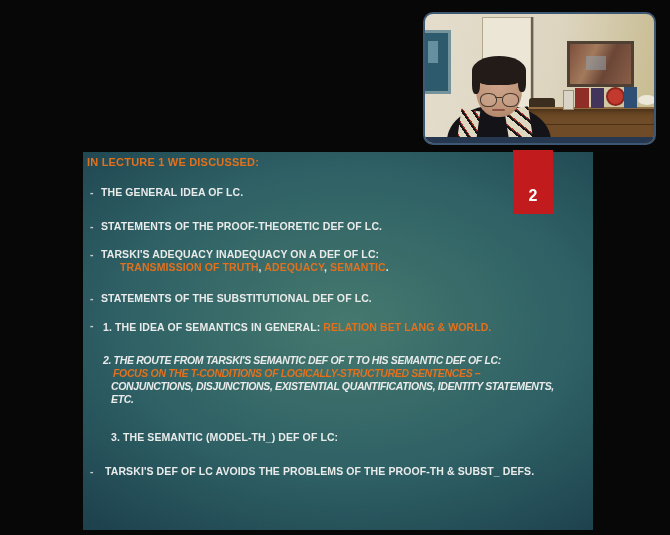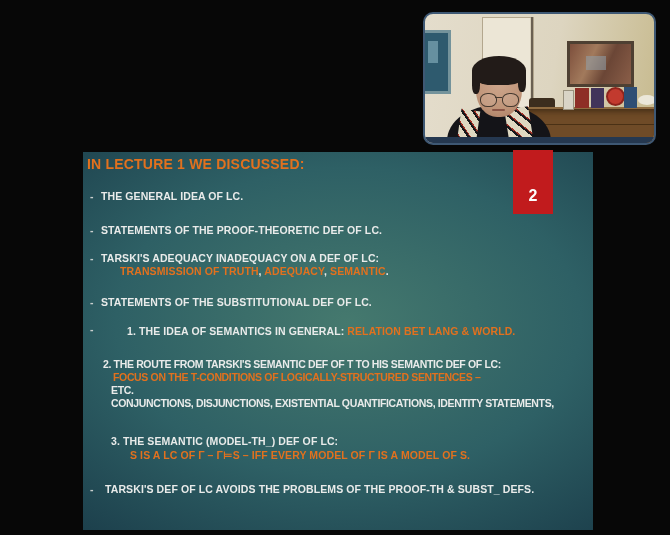--- a/index.html
+++ b/index.html
@@ -50,26 +50,26 @@
   .bridge{left:70px;top:83px;width:7px;height:1px;background:#45392f;}
   .mouth{left:67px;top:95px;width:13px;height:2px;background:#8a5546;border-radius:2px;}
   .cam-bottom{left:0;bottom:0;width:100%;height:6px;background:#253850;}
 
   
   .slide{position:absolute;left:83px;top:152px;width:510px;height:378px;
          background:radial-gradient(ellipse 95% 85% at 52% 45%,#45796e 0%,#2e6065 48%,#1b3d4a 88%,#152f3b 100%);}
   .badge{position:absolute;left:430px;top:-2px;width:40px;height:64px;background:#c11b1d;
          display:flex;align-items:flex-end;justify-content:center;padding-bottom:9px;box-sizing:border-box;}
   .badge span{color:#fdfdfd;font-size:16px;font-weight:bold;}
-  .slide-title{padding:4px 0 0 4px;color:#e2711e;font-size:14px;font-weight:bold;letter-spacing:.2px;}
+  .slide-title{padding:4px 0 0 4px;color:#e2711e;font-size:11px;font-weight:bold;letter-spacing:.2px;}
   .slide-body{position:relative;}
   .line{position:relative;color:#e9ebea;font-size:10.5px;font-weight:bold;line-height:13px;
         white-space:nowrap;letter-spacing:.1px;}
   .line .dash{position:absolute;left:7px;color:#c9cfce;}
-  .line.condensed{letter-spacing:-.35px;}
+  .line.condensed{letter-spacing:-.35px;font-style:italic;}
   .orange{color:#e2711e;}
   .italic{}
 </style>
 </head>
 <body>
 
 <div class="stage">
 
   <div class="webcam">
     <div class="cam-el left-painting"></div>
@@ -105,24 +105,23 @@
       <span>2</span>
     </div>
     <div class="slide-title">IN LECTURE 1 WE DISCUSSED:</div>
     <div class="slide-body">
         <div class="line" style="margin-top: 18px; padding-left: 18px;"><span class="dash">-</span><span>THE GENERAL IDEA OF LC.</span></div>
         <div class="line" style="margin-top: 21px; padding-left: 18px;"><span class="dash">-</span><span>STATEMENTS OF THE PROOF-THEORETIC DEF OF LC.</span></div>
         <div class="line" style="margin-top: 15px; padding-left: 18px;"><span class="dash">-</span><span>TARSKI'S ADEQUACY INADEQUACY ON A DEF OF LC:</span></div>
         <div class="line" style="margin-top: 0px; padding-left: 37px;"><span class="orange italic">TRANSMISSION OF TRUTH</span><span>, </span><span class="orange italic">ADEQUACY</span><span>, </span><span class="orange italic">SEMANTIC</span><span>.</span></div>
         <div class="line" style="margin-top: 18px; padding-left: 18px;"><span class="dash">-</span><span>STATEMENTS OF THE SUBSTITUTIONAL DEF OF LC.</span></div>
         <div class="line" style="margin-top: 14px; padding-left: 18px;"><span class="dash">-</span></div>
-        <div class="line" style="margin-top: 16px; padding-left: 20px; margin-left: 24px;"><span>1. THE IDEA OF SEMANTICS IN GENERAL: </span><span class="orange">RELATION BET LANG &amp; WORLD.</span></div>
+        <div class="line" style="margin-top: 16px; padding-left: 20px;"><span>1. THE IDEA OF SEMANTICS IN GENERAL: </span><span class="orange">RELATION BET LANG &amp; WORLD.</span></div>
         <div class="line condensed" style="margin-top: 20px; padding-left: 20px;"><span>2. THE ROUTE FROM TARSKI'S SEMANTIC DEF OF T TO HIS SEMANTIC DEF OF LC:</span></div>
         <div class="line condensed" style="margin-top: 0px; padding-left: 30px;"><span class="orange">FOCUS ON THE T-CONDITIONS OF LOGICALLY-STRUCTURED SENTENCES –</span></div>
+        <div class="line condensed" style="margin-top: 0px; padding-left: 28px;"><span>CONJUNCTIONS, DISJUNCTIONS, EXISTENTIAL QUANTIFICATIONS, IDENTITY STATEMENTS,</span></div>
         <div class="line condensed" style="margin-top: 0px; padding-left: 28px;"><span>ETC.</span></div>
-        <div class="line condensed" style="margin-top: 0px; padding-left: 28px;"><span>CONJUNCTIONS, DISJUNCTIONS, EXISTENTIAL QUANTIFICATIONS, IDENTITY STATEMENTS,</span></div>
         <div class="line" style="margin-top: 25px; padding-left: 28px;"><span>3.  THE SEMANTIC (MODEL-TH_) DEF OF LC:</span></div>
-        <div class="line" style="margin-top: 1px; padding-left: 47px;"><span class="orange italic">S IS A LC OF Γ  –  Γ⊨S  –  IFF EVERY MODEL OF Γ IS A MODEL OF S.</span></div>
         <div class="line" style="margin-top: 21px; padding-left: 22px;"><span class="dash">-</span><span class="italic">TARSKI'S DEF OF LC AVOIDS THE PROBLEMS OF THE PROOF-TH &amp; SUBST_ DEFS.</span></div>
       </div>
   </div>
 
 </div>
 
 </body></html>

